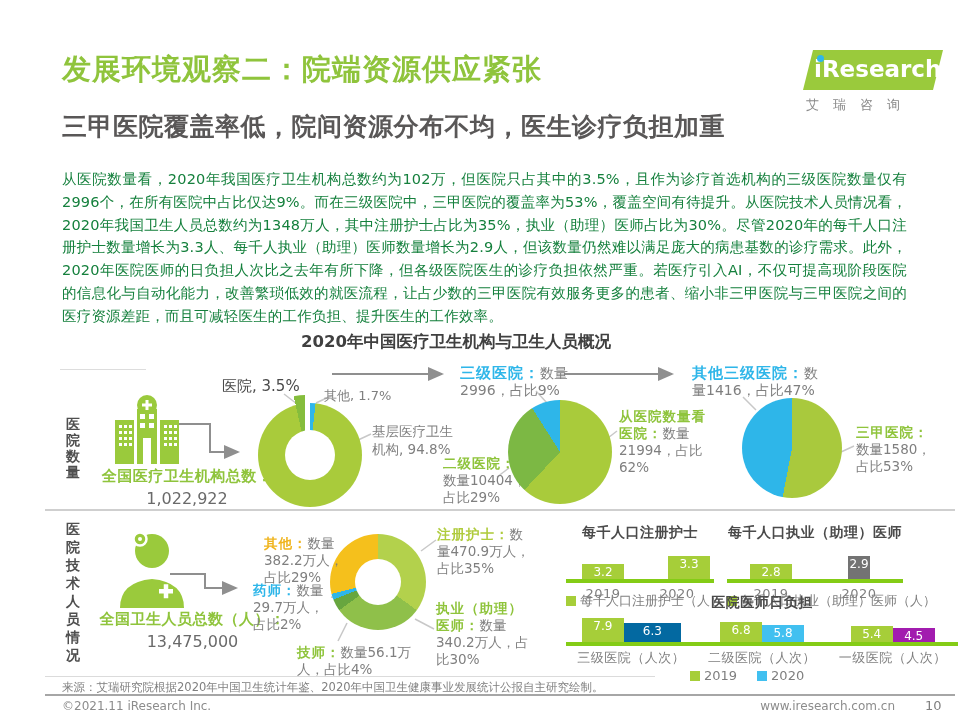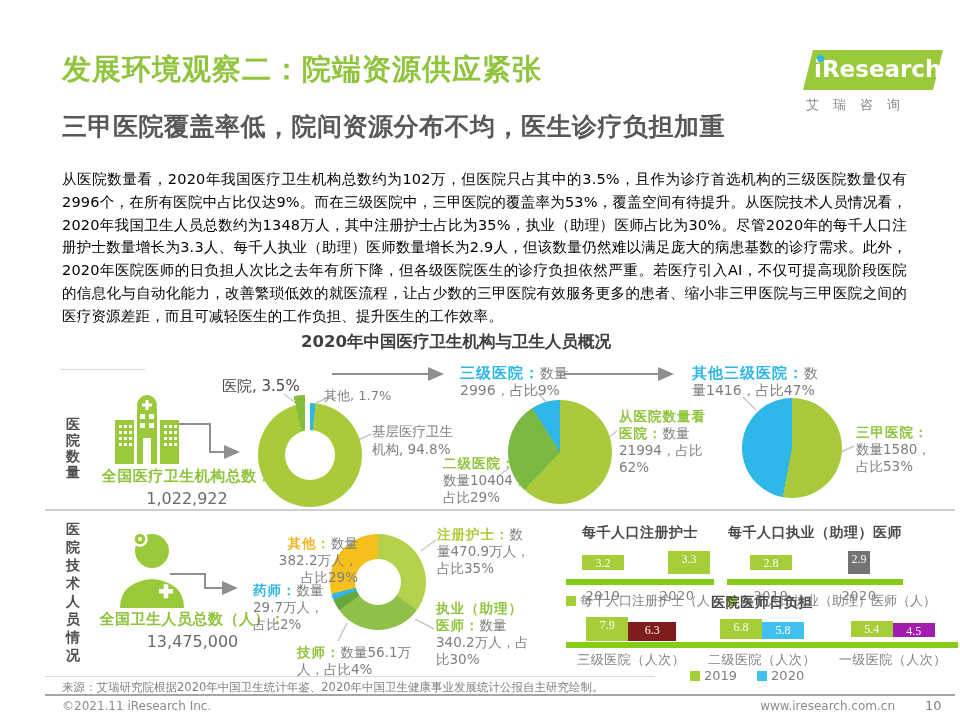--- a/index.html
+++ b/index.html
@@ -8,21 +8,21 @@
   .abs{position:absolute;}
   
   .main-title{left:62px;top:50px;font-size:29px;font-weight:bold;color:#8FC43C;letter-spacing:1px;}
   .sub-title{left:62px;top:110px;font-size:25px;font-weight:bold;color:#595757;letter-spacing:0.5px;}
   .logo{left:800px;top:48px;width:150px;height:64px;}
   .logo-para{position:absolute;left:8px;top:2px;width:130px;height:40px;background:#9ACA3C;transform:skewX(-14deg);}
   .logo-text{position:absolute;left:14px;top:8px;font-size:23px;font-weight:bold;color:#fff;}
   .logo-dot{position:absolute;left:17px;top:7px;width:7px;height:7px;border-radius:50%;background:#2EB6E9;}
   .logo-cn{position:absolute;left:6px;top:48px;width:140px;font-size:13px;color:#8A8A8A;letter-spacing:14px;white-space:nowrap;}
   
-  .body-text{left:62px;top:168px;width:845px;font-size:14.5px;line-height:22.8px;color:#000000;
+  .body-text{left:62px;top:168px;width:845px;font-size:14.5px;line-height:22.8px;color:#15803d;
              text-align:justify;letter-spacing:0.2px;}
   .fig-title{left:0px;top:331px;width:912px;text-align:center;font-size:16.5px;font-weight:bold;color:#404040;}
   
   .hline{position:absolute;background:#CFCFCF;}
   
   .vlabel{position:absolute;width:18px;font-size:14px;font-weight:bold;color:#4F4F4F;
           text-align:center;word-break:break-all;}
   
   .total-label{font-size:15px;font-weight:bold;color:#8FC43C;text-align:center;letter-spacing:0.5px;}
   .total-value{font-size:16px;color:#6A6A6A;text-align:center;margin-top:3px;}
@@ -34,21 +34,21 @@
   .ann{position:absolute;font-size:13.5px;line-height:17px;color:#7F7F7F;}
   .ann .nm{font-weight:bold;white-space:pre-line;letter-spacing:1px;}
   .ann .nm.blk{display:block;}
   .ann .rest{white-space:pre-line;}
   .ann-big{font-size:14px;}
   .lbl-plain{position:absolute;font-size:13px;color:#7F7F7F;}
   .lbl-bold{position:absolute;font-size:15px;font-weight:normal;color:#4A4A4A;}
   
   .barchart{position:absolute;}
   .bc-title{font-size:14px;font-weight:bold;color:#4A4A4A;text-align:center;margin-bottom:3px;letter-spacing:0.5px;}
-  .bc-bars{display:flex;align-items:center;border-bottom:6px solid #84cc16;font-family:Liberation Serif, serif;}
+  .bc-bars{display:flex;align-items:flex-end;border-bottom:4px solid #84cc16;}
   .bc-cell{flex:1;display:flex;justify-content:center;align-items:flex-end;}
   .bar{position:relative;}
   .bar-val{position:absolute;top:1px;left:0;right:0;text-align:center;color:#fff;font-size:12px;}
   .bc-cats{display:flex;}
   .bc-cat{flex:1;text-align:center;font-size:13px;color:#7F7F7F;padding-top:3px;letter-spacing:0.5px;}
   .legend{position:absolute;display:flex;align-items:center;font-size:13px;color:#7F7F7F;}
   .legend .sq{display:inline-block;width:10px;height:10px;margin-right:4px;}
   .legend .item{display:flex;align-items:center;margin-right:20px;}
   
   .source-text{left:62px;top:680px;font-size:11.5px;color:#7F7F7F;}
@@ -209,21 +209,21 @@
   </svg>
   <div class="abs" style="left:90px;top:610px;width:205px;">
     <div class="total-label">全国卫生人员总数（人）：</div>
     <div class="total-value">13,475,000</div>
   </div>
 
   <div class="pie" style="left: 330px; top: 534px; height: 96px; width: 96px; background: conic-gradient(rgb(179, 209, 76) 0deg, rgb(179, 209, 76) 126deg, rgb(143, 192, 74) 126deg, rgb(143, 192, 74) 234deg, rgb(103, 166, 63) 234deg, rgb(103, 166, 63) 248.4deg, rgb(46, 182, 233) 248.4deg, rgb(46, 182, 233) 255.6deg, rgb(245, 192, 28) 255.6deg, rgb(245, 192, 28) 360deg);">
       <div class="pie-hole" style="height: 46px; width: 46px;"></div>
     </div>
 
-  <div class="ann" style="left:272px;top:535px;width:86px;text-align:right;">
+  <div class="ann" style="left:264px;top:535px;width:86px;">
     <span class="nm" style="color: rgb(240, 181, 30);">其他：</span><span class="rest">数量
 382.2万人，
 占比29%</span>
   </div>
   <div class="ann" style="left:253px;top:582px;width:86px;">
     <span class="nm" style="color: rgb(46, 182, 233);">药师：</span><span class="rest">数量
 29.7万人，
 占比2%</span>
   </div>
   <div class="ann" style="left:297px;top:644px;width:134px;">
@@ -290,21 +290,21 @@
     <span>每千人口执业（助理）医师（人）</span>
   </div>
 
   <div class="barchart" style="left:566px;top:594px;width:392px;">
     <div class="bc-title">医院医师日负担</div>
   <div class="bc-bars" style="height: 27px;">
         <div class="bc-cell">
           <div class="bar" style="width: 42px; height: 24px; background: rgb(166, 206, 57);">
             <span class="bar-val">7.9</span>
           </div>
-          <div class="bar" style="width: 48px; height: 19px; background: #7f1d1d;">
+          <div class="bar" style="width: 57px; height: 19px; background: #0369a1;">
             <span class="bar-val">6.3</span>
           </div>
         </div>
         <div class="bc-cell">
           <div class="bar" style="width: 42px; height: 20px; background: rgb(166, 206, 57);">
             <span class="bar-val">6.8</span>
           </div>
           <div class="bar" style="width: 42px; height: 17px; background: rgb(65, 192, 240);">
             <span class="bar-val">5.8</span>
           </div>

